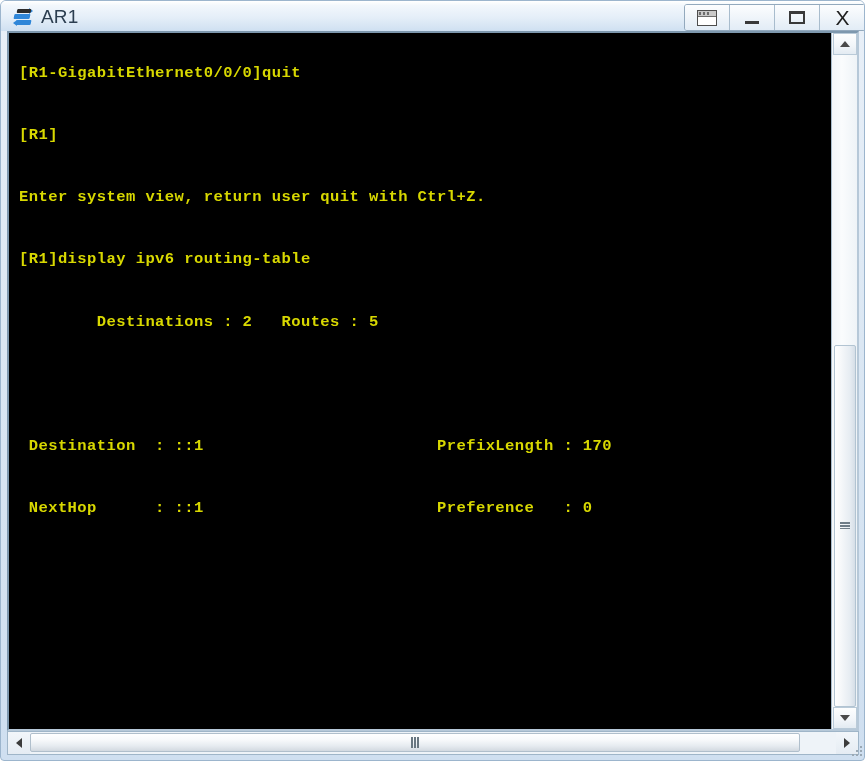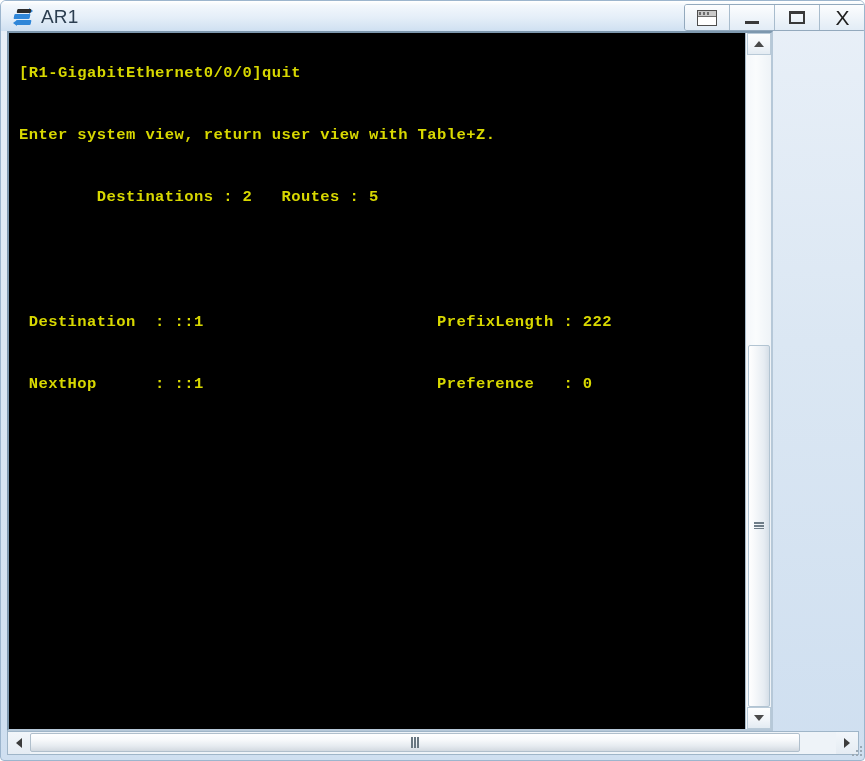--- a/index.html
+++ b/index.html
@@ -169,21 +169,21 @@
     color: #1f1f1f;
     line-height: 21px;
     font-weight: 400;
   }
 
   
   .term-frame {
     position: absolute;
     left: 6px;
     top: 30px;
-    width: 766px;
+    width: 852px;
     height: 700px;
     box-sizing: border-box;
     border: 2px solid #7e98ae;
     border-right-color: #b6c8d8;
     border-bottom-color: #b6c8d8;
     background: #000000;
     overflow: hidden;
   }
   .term-screen {
     position: absolute;
@@ -366,24 +366,26 @@
       <div class="winbtn">
         <div class="icon-close">X</div>
       </div>
     </div>
   </div>
 
   <div class="term-frame">
     <div class="term-screen">
       <div class="term-text">
         <div class="term-line">[R1-GigabitEthernet0/0/0]quit</div>
-        <div class="term-line">Enter system view, return user view with Table+Z.</div>
+        <div class="term-line">[R1]</div>
+        <div class="term-line">Enter system view, return user quit with Ctrl+Z.</div>
+        <div class="term-line">[R1]display ipv6 routing-table</div>
         <div class="term-line">        Destinations : 2   Routes : 5</div>
         <div class="term-line"></div>
-        <div class="term-line"> Destination  : ::1                        PrefixLength : 222</div>
+        <div class="term-line"> Destination  : ::1                        PrefixLength : 170</div>
         <div class="term-line"> NextHop      : ::1                        Preference   : 0</div>
         
         
         
         
         
         
         
         
         

